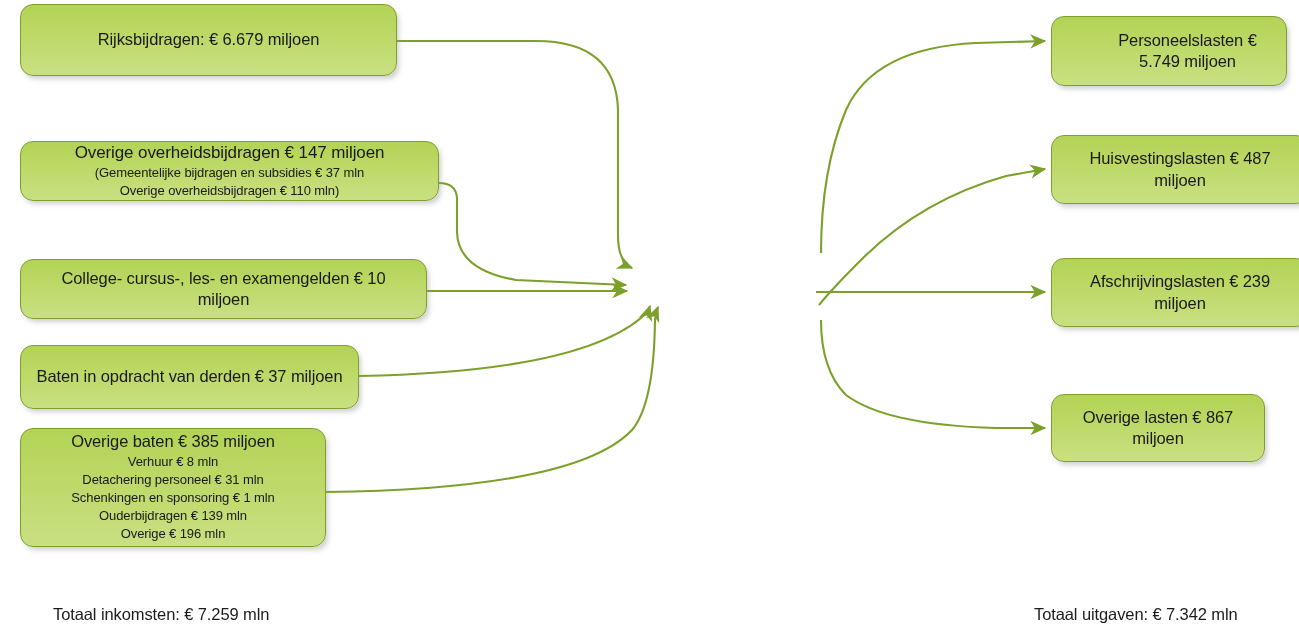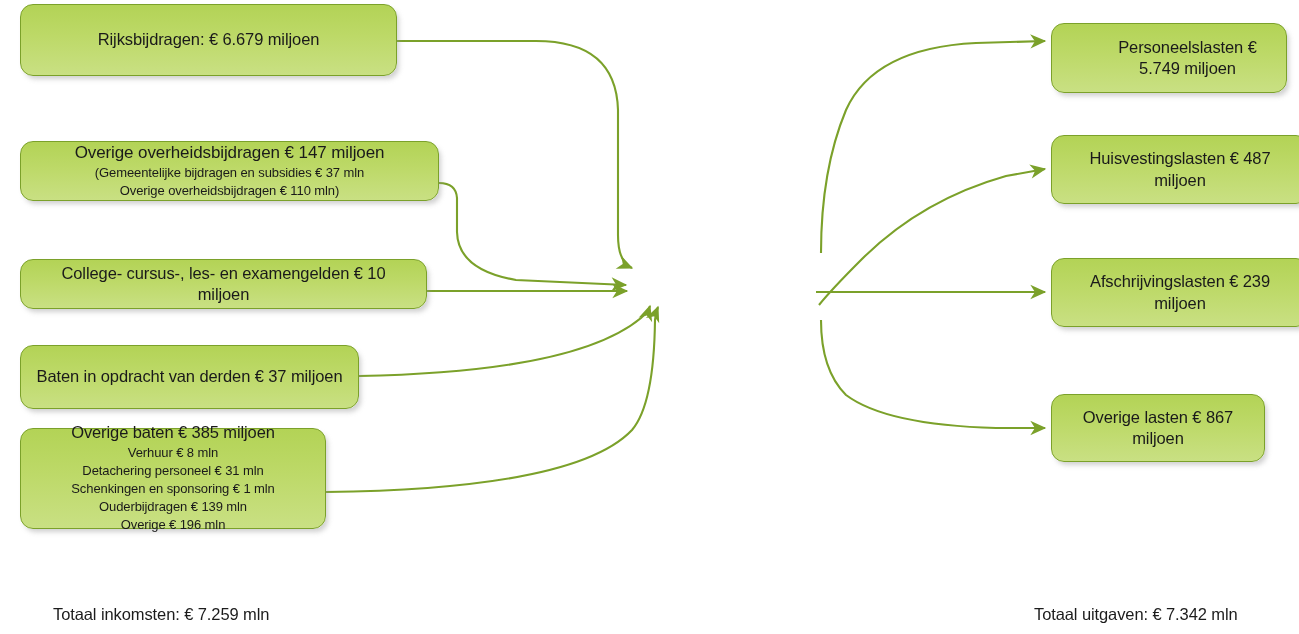--- a/index.html
+++ b/index.html
@@ -94,39 +94,39 @@
   <div class="node" style="left:4px;  top:4px;   width:377px; height:72px;">
     <div class="main">Rijksbijdragen: € 6.679 miljoen</div>
   </div>
 
   <div class="node wide-sub" style="left:4px; top:141px; width:419px; height:60px;">
     <div class="main">Overige overheidsbijdragen € 147 miljoen</div>
     <div class="sub">(Gemeentelijke bijdragen en subsidies € 37 mln</div>
     <div class="sub">Overige overheidsbijdragen € 110 mln)</div>
   </div>
 
-  <div class="node" style="left:4px; top:259px; width:407px; height:50px;">
+  <div class="node" style="left:4px; top:259px; width:407px; height:60px;">
     <div class="main">College- cursus-, les- en examengelden € 10 miljoen</div>
   </div>
 
   <div class="node" style="left:4px; top:345px; width:339px; height:64px;">
     <div class="main">Baten in opdracht van derden € 37 miljoen</div>
   </div>
 
-  <div class="node" style="left:4px; top:428px; width:306px; height:101px;">
+  <div class="node" style="left:4px; top:428px; width:306px; height:119px;">
     <div class="main">Overige baten € 385 miljoen</div>
     <div class="sub">Verhuur € 8 mln</div>
     <div class="sub">Detachering personeel € 31 mln</div>
     <div class="sub">Schenkingen en sponsoring € 1 mln</div>
     <div class="sub">Ouderbijdragen € 139 mln</div>
     <div class="sub">Overige € 196 mln</div>
   </div>
 
 
-  <div class="node" style="left:1035px; top:23px; width:236px; height:70px;padding-left:37px;">
+  <div class="node" style="left:1035px; top:16px; width:236px; height:70px;padding-left:37px;">
     <div class="main">Personeelslasten € 5.749 miljoen</div>
   </div>
 
   <div class="node" style="left:1035px; top:135px; width:258px; height:69px;">
     <div class="main">Huisvestingslasten € 487 miljoen</div>
   </div>
 
   <div class="node" style="left:1035px; top:258px; width:258px; height:69px;">
     <div class="main">Afschrijvingslasten € 239 miljoen</div>
   </div>

